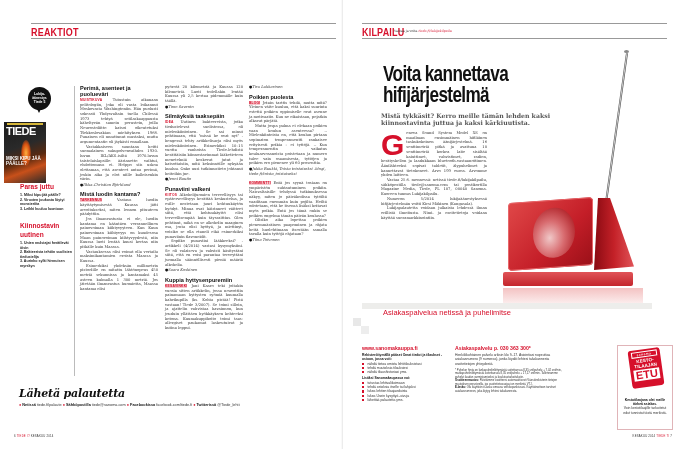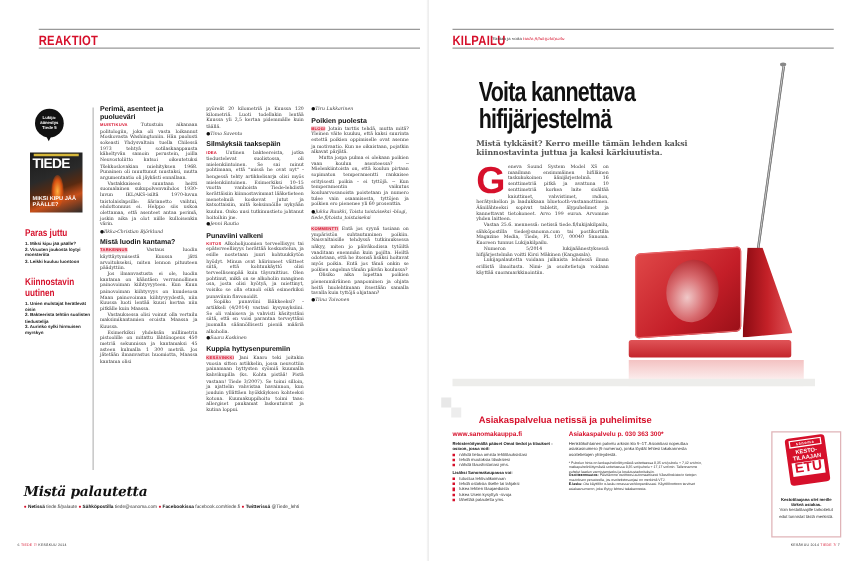--- a/index.html
+++ b/index.html
@@ -12,21 +12,21 @@
   .section-bar { position: absolute; top: 23px; height: 16px; border-top: 1px solid #999; border-bottom: 1px solid #999; }
   .left .section-bar { left: 31px; width: 305px; }
   .right .section-bar { left: 19px; width: 305px; }
   .section-title { position: absolute; top: 2px; left: 0; font-family: "Liberation Sans", sans-serif; font-weight: bold; font-size: 9px; color: #d6102b; letter-spacing: 0.2px; transform: scaleY(1.2); transform-origin: left top; }
   .section-sub { position: absolute; top: 5px; left: 32px; font-size: 3.2px; color: #333; }
   .section-sub .red { color: #d6102b; font-style: italic; }
 
   
   .badge { position: absolute; left: 28px; top: 87px; width: 23px; height: 23px; border-radius: 50%; background: #111; color: #fff; font-family: "Liberation Sans", sans-serif; font-weight: bold; font-size: 3.4px; text-align: center; line-height: 4.2px; padding-top: 5px; }
   .badge::after { content: ""; position: absolute; left: 9px; bottom: -3px; border-left: 2.5px solid transparent; border-right: 2.5px solid transparent; border-top: 4px solid #111; }
-  .cover { position: absolute; left: 24px; top: 122px; width: 42px; height: 48px; background: linear-gradient(160deg, #1a1a1a 0%, #2a2a2a 40%, #5a2a10 60%, #c8501a 75%, #2a2a2a 100%); overflow: hidden; }
+  .cover { position: absolute; left: 4px; top: 122px; width: 42px; height: 61px; background: linear-gradient(160deg, #1a1a1a 0%, #2a2a2a 40%, #5a2a10 60%, #c8501a 75%, #2a2a2a 100%); overflow: hidden; }
   .cover .ct { position: absolute; top: 4px; left: 2px; right: 2px; font-family: "Liberation Sans", sans-serif; font-weight: bold; font-size: 11px; color: #fff; letter-spacing: -0.5px; line-height: 11px; }
   .cover .cbar { position: absolute; top: 1px; left: 3px; right: 3px; height: 2px; background: #d6b73a; }
   .cover .ch { position: absolute; top: 34px; left: 2px; right: 2px; font-family: "Liberation Sans", sans-serif; font-weight: bold; font-size: 4.5px; color: #fff; line-height: 5px; }
   .cover .cglow { position: absolute; top: 18px; left: 17px; width: 10px; height: 26px; border-radius: 50%; background: radial-gradient(ellipse, #ffb040 0%, #d65010 50%, transparent 80%); }
   .side-h { position: absolute; left: 20px; font-family: "Liberation Sans", sans-serif; font-weight: bold; color: #d6102b; font-size: 8px; line-height: 8.5px; transform: scaleX(0.82); transform-origin: left top; }
   .side-list { position: absolute; left: 20px; font-family: "Liberation Sans", sans-serif; font-weight: bold; font-size: 3.6px; line-height: 4.5px; color: #222; width: 55px; }
   .side-rule { position: absolute; left: 74px; top: 86px; width: 1px; height: 290px; background: #bbb; }
 
   
   .col { position: absolute; top: 85px; font-size: 3.7px; line-height: 4.65px; color: #333; text-align: justify; }
@@ -63,21 +63,21 @@
   .antenna-tip { position: absolute; left: 126px; top: 0; width: 5px; height: 3px; border-radius: 50%; background: #888; }
   .radio-front { position: absolute; left: 10px; top: 150px; width: 85px; height: 68px; background: linear-gradient(135deg, #e04848 0%, #c41e28 60%, #9a1018 100%); border-radius: 4px; transform: skewY(-4deg); box-shadow: inset 0 0 0 1px #e8676b; }
   .speaker { position: absolute; left: 25px; top: 8px; width: 42px; height: 50px; border-radius: 50%; background: radial-gradient(ellipse at 40% 60%, #f0c8c8 0%, #d86c70 40%, #b02228 80%); }
   .radio-side { position: absolute; left: 96px; top: 148px; width: 40px; height: 72px; background: linear-gradient(90deg, #8a0a12, #c42128 50%, #e05458); clip-path: polygon(10% 0%, 40% 0%, 100% 95%, 0% 100%); }
   .radio-base { position: absolute; left: 5px; top: 222px; width: 130px; height: 14px; background: linear-gradient(180deg, #e05458, #c4252c); border-radius: 2px; }
   .radio-reflect { position: absolute; left: 5px; top: 238px; width: 140px; height: 22px; background: linear-gradient(180deg, rgba(230,120,120,0.45), rgba(255,255,255,0)); }
 
   .cs-bg { position: absolute; left: 19px; top: 303px; width: 290px; height: 6px; background: #ededeb; }
   .cs-notch { position: absolute; left: 10px; top: 318px; width: 8px; height: 8px; background: #e8e8e8; }
   .cs-notch2 { position: absolute; left: 18px; top: 326px; width: 8px; height: 8px; background: #ededed; }
-  .cs-title { position: absolute; left: 40px; top: 331px; font-family: "Liberation Sans", sans-serif; font-weight: bold; font-size: 7.5px; color: #d6102b; }
+  .cs-title { position: absolute; left: 40px; top: 308px; font-family: "Liberation Sans", sans-serif; font-weight: normal; font-size: 7.5px; color: #d6102b; }
   .cs-col { position: absolute; top: 345px; font-family: "Liberation Sans", sans-serif; font-size: 3.4px; line-height: 4.3px; color: #333; }
   .cs-col.a { left: 19px; width: 85px; }
   .cs-col.b { left: 112px; width: 108px; }
   .cs-h { font-weight: bold; color: #d6102b; font-size: 5.2px; line-height: 6px; margin-bottom: 2px; }
   .cs-sub { font-weight: bold; color: #111; }
   .cs-li::before { content: ""; display: inline-block; width: 2.4px; height: 2.4px; background: #d6102b; margin-right: 3px; vertical-align: middle; }
   .cs-small { font-size: 2.8px; line-height: 3.5px; }
   .cs-small b { color: #111; }
   .etu-box { position: absolute; left: 274px; top: 345px; width: 56px; height: 85px; border: 1px solid #e0b4b8; }
   .etu-badge { position: absolute; left: 12px; top: 3px; width: 32px; height: 38px; background: #d6102b; border-radius: 3px; transform: rotate(-8deg); color: #fff; font-family: "Liberation Sans", sans-serif; font-weight: bold; text-align: center; }
@@ -150,21 +150,21 @@
     <span class="sig" style="margin-top:0">Tiru Lukkarinen</span>
     <h3>Poikien puolesta</h3>
     <p><span class="kicker boxed">BLOGI</span> <span>Jotain tarttis tehdä, mutta mitä? Yleinen väite kuuluu, että kaksi suurinta estettä poikien oppimiselle ovat asenne ja motivaatio. Kun ne oikaistaan, pojatkin alkavat pärjätä.</span></p>
     <p>Mutta jospa pulma ei olekaan poikien vaan koulun asenteessa? -- Mielenkiintoista on, että koulun pirtaan sopimaton temperamentti rankaisee erityisesti poikia – ei tyttöjä. -- Kun temperamentin vaikutus kouluarvosanoista poistetaan ja numero tulee vain osaamisesta, tyttöjen ja poikien ero pienenee yli 60 prosenttia.</p>
     <span class="sig">Jukka Ruukki, Toista toistaiseksi -blogi, tiede.fi/toista_toistaiseksi</span>
     <p style="margin-top:5px"><span class="kicker boxed">KOMMENTTI</span> <span>Entä jos syynä tosiaan on ympäristön suhtautuminen poikiin. Naisvaltaisille tehdyssä tutkimuksessa näkyy, miten jo päiväkodissa tytöiltä vaaditaan enemmän kuin pojilta. Heiltä odotetaan, että he itsensä lisäksi hoitavat myös poikia. Entä jos tämä onkin se poikien ongelma tämän päivän koulussa?</span></p>
     <p>Olisiko aika lopettaa poikien pienemmäräinen paapominen ja ohjata heitä huolehtimaan itsestään samalla tavalla kuin tyttöjä ohjataan?</p>
     <span class="sig">Tiina Toivonen</span>
   </div>
 
-  <div class="feedback-title">Mistä palautetta</div>
+  <div class="feedback-title">Lähetä palautetta</div>
   <div class="feedback-line">
     <span class="dot">●</span> <b>Netissä</b> <span>tiede.fi/palaute</span>
     <span class="dot">●</span> <b>Sähköpostilla</b> <span>tiede@sanoma.com</span>
     <span class="dot">●</span> <b>Facebookissa</b> <span>facebook.com/tiede.fi</span>
     <span class="dot">●</span> <b>Twitterissä</b> <span>@Tiede_lehti</span>
   </div>
 
   <div class="folio">
     <span>6</span>
     <span class="red">TIEDE 7/</span>

